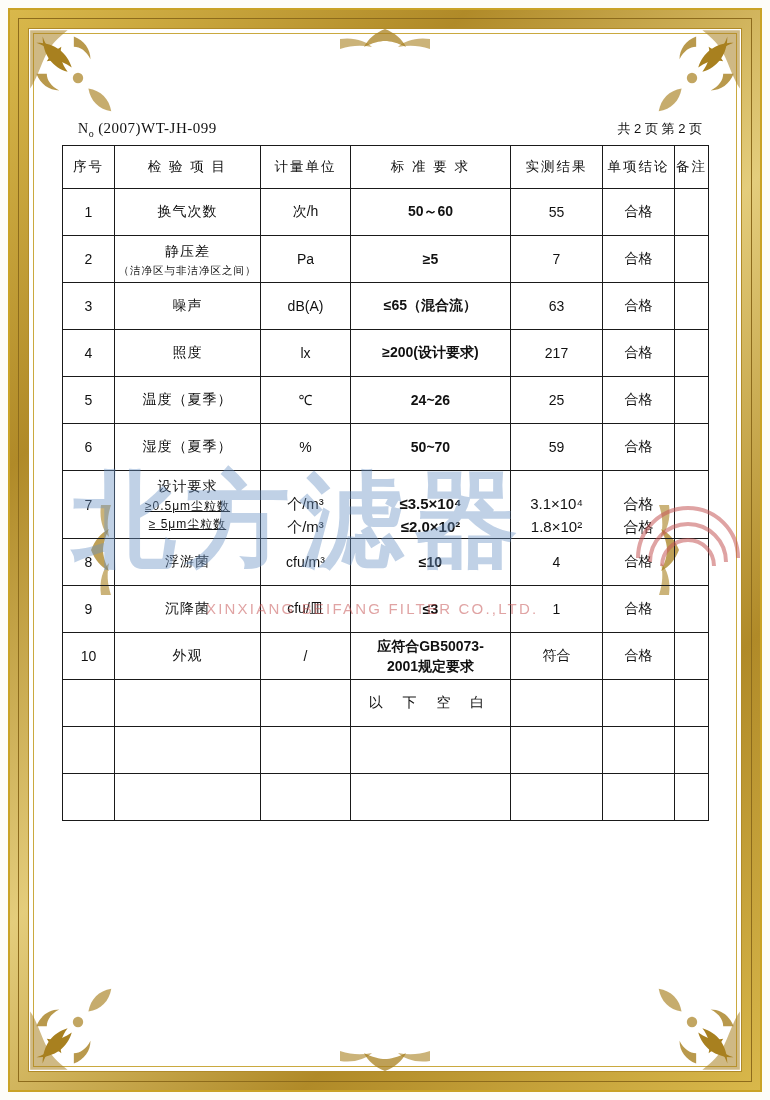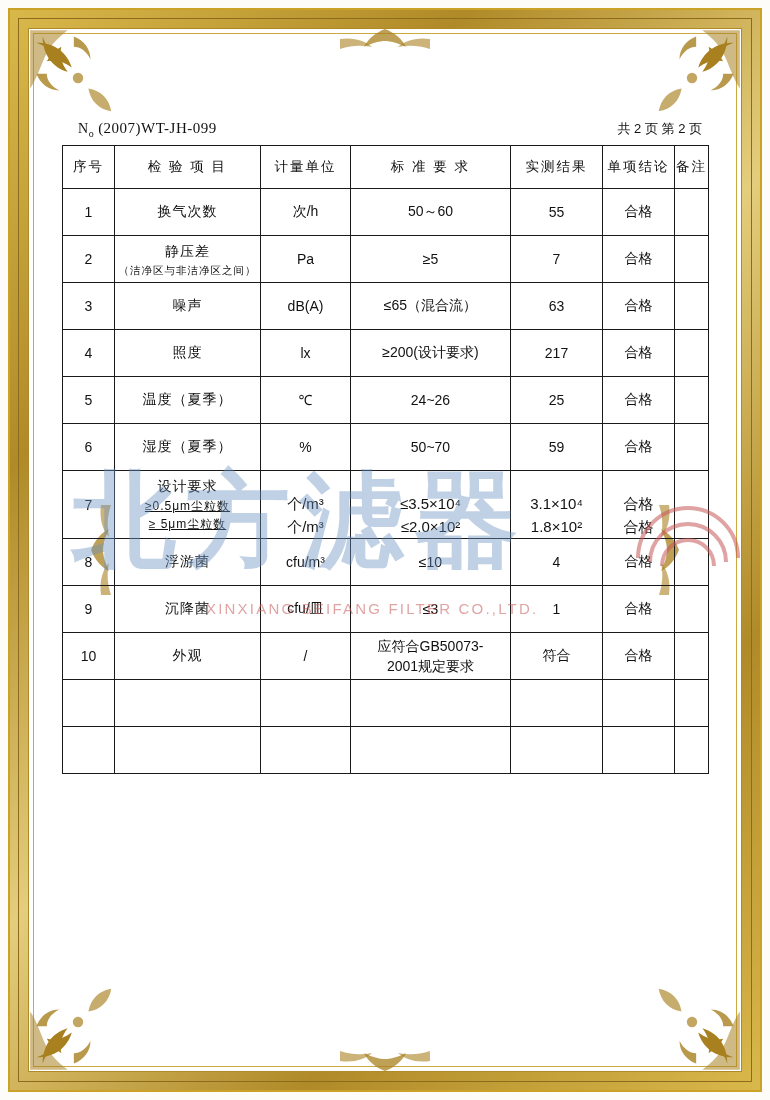--- a/index.html
+++ b/index.html
@@ -138,21 +138,21 @@
   col.c-meas { width: 92px; }
   col.c-concl { width: 72px; }
   col.c-remark { width: 34px; }
 
   table.report tbody td {
     height: 46px;
   }
   td.cell-seq { font-size: 14px; }
   td.cell-item { font-size: 15px; letter-spacing: 1px; }
   td.cell-unit { font-size: 14px; }
-  td.cell-std { font-size: 14px; }
+  td.cell-std { font-size: 14px; font-weight: bold; }
   td.cell-meas { font-size: 14px; }
   td.cell-concl { font-size: 14px; }
 
   .sub-note {
     display: block;
     font-size: 10.5px;
     line-height: 1.35;
     margin-top: 2px;
   }
   .stack-line {
@@ -455,20 +455,29 @@
           <td class="cell-unit tall-blank">/</td>
           <td class="cell-std tall-blank">
             <span class="two-line">应符合GB50073-</span>
             <span class="two-line">2001规定要求</span>
           </td>
           <td class="cell-meas tall-blank">符合</td>
           <td class="cell-concl tall-blank">合格</td>
           <td class="tall-blank"></td>
         </tr>
 
+        <tr>
+          <td class="empty-row"></td>
+          <td class="empty-row"></td>
+          <td class="empty-row"></td>
+          <td class="empty-row blank-note">以 下 空 白</td>
+          <td class="empty-row"></td>
+          <td class="empty-row"></td>
+          <td class="empty-row"></td>
+        </tr>
 
         <tr>
           <td class="empty-tall"></td>
           <td class="empty-tall"></td>
           <td class="empty-tall"></td>
           <td class="empty-tall"></td>
           <td class="empty-tall"></td>
           <td class="empty-tall"></td>
           <td class="empty-tall"></td>
         </tr>

